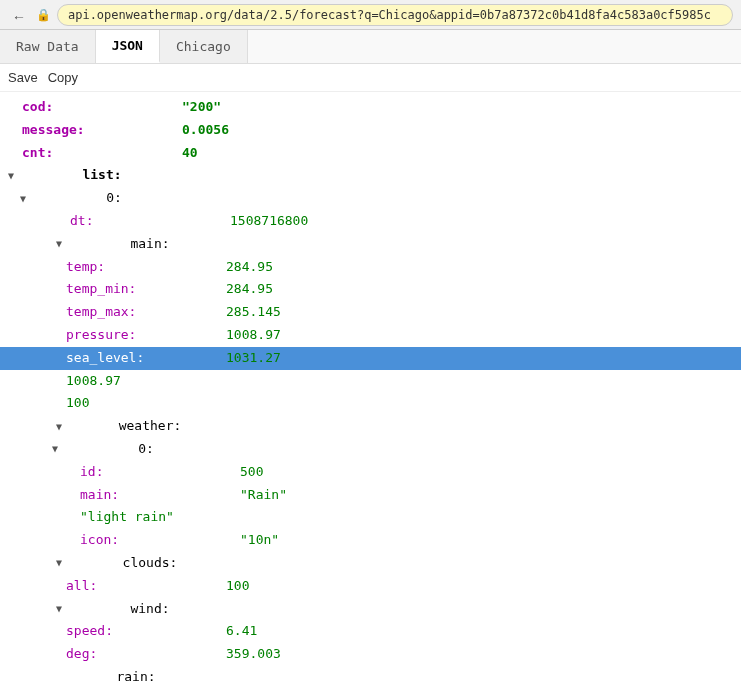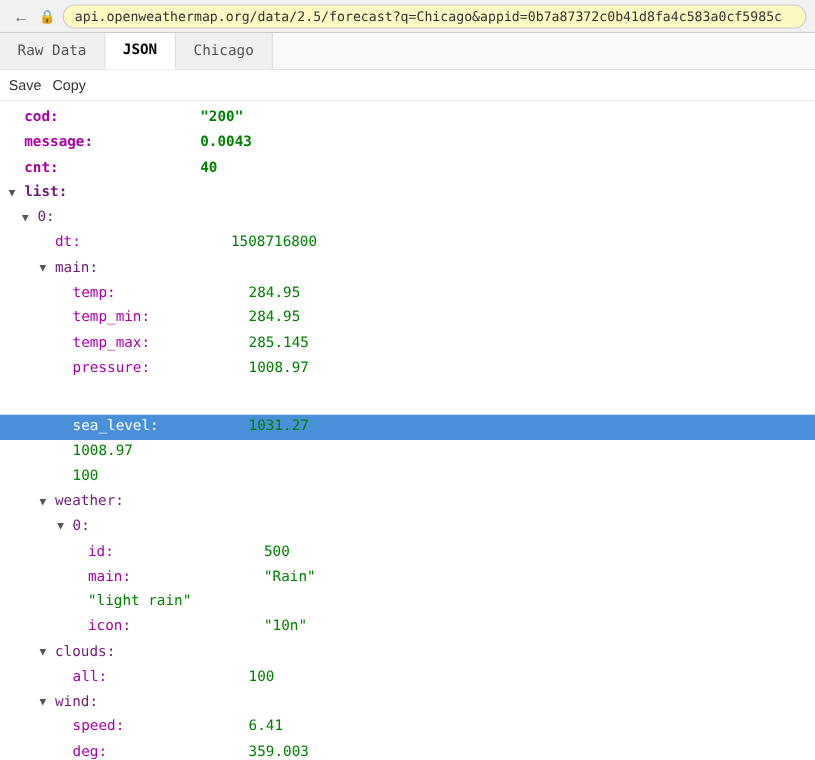--- a/index.html
+++ b/index.html
@@ -102,27 +102,26 @@
     }
 
     .json-row {
       display: flex;
       align-items: center;
       padding: 1px 8px;
       white-space: nowrap;
     }
     .json-row.highlighted {
       background: #4a90d9;
-      margin-top: 30px;
     }
     .json-row.highlighted .key { color: #fff; }
 
     .indent-0 { padding-left: 8px; font-weight: bold; }
     .indent-1 { padding-left: 20px; }
-    .indent-2 { padding-left: 36px; }
+    .indent-2 { padding-left: 56px; }
     .indent-3 { padding-left: 52px; }
     .indent-4 { padding-left: 66px; }
 
     .toggle {
       display: inline-block;
       width: 12px;
       cursor: pointer;
       color: #555;
       font-size: 10px;
       margin-right: 2px;
@@ -130,21 +129,21 @@
 
     .key {
       color: #a800a8;
       min-width: 160px;
       display: inline-block;
     }
 
     .value-string { color: #008000; }
     .value-number { color: #008000; }
 
-    .section-header { color: #701a75; }
+    .section-header { color: #000000; text-align: center; }
   </style>
 </head>
 <body>
 
 <div class="address-bar">
   <button class="nav-btn">←</button>
   <span class="lock-icon">🔒</span>
   <input class="url-bar" type="text" readonly="" value="api.openweathermap.org/data/2.5/forecast?q=Chicago&amp;appid=0b7a87372c0b41d8fa4c583a0cf5985c" style="">
 </div>
 
@@ -167,21 +166,21 @@
 
 <div class="json-content" id="json-rows">
 <div class="json-row indent-0">
       <span class="toggle">&nbsp;</span>
       <span class="key">cod:</span>
       <span class="value-string">"200"</span>
     </div>
     <div class="json-row indent-0">
       <span class="toggle">&nbsp;</span>
       <span class="key">message:</span>
-      <span class="value-number">0.0043</span>
+      <span class="value-number">0.0056</span>
     </div>
     <div class="json-row indent-0">
       <span class="toggle">&nbsp;</span>
       <span class="key">cnt:</span>
       <span class="value-number">40</span>
     </div>
     <div class="json-row indent-0">
       <span class="toggle">▼</span>
       <span class="key section-header">list:</span>
     </div>

